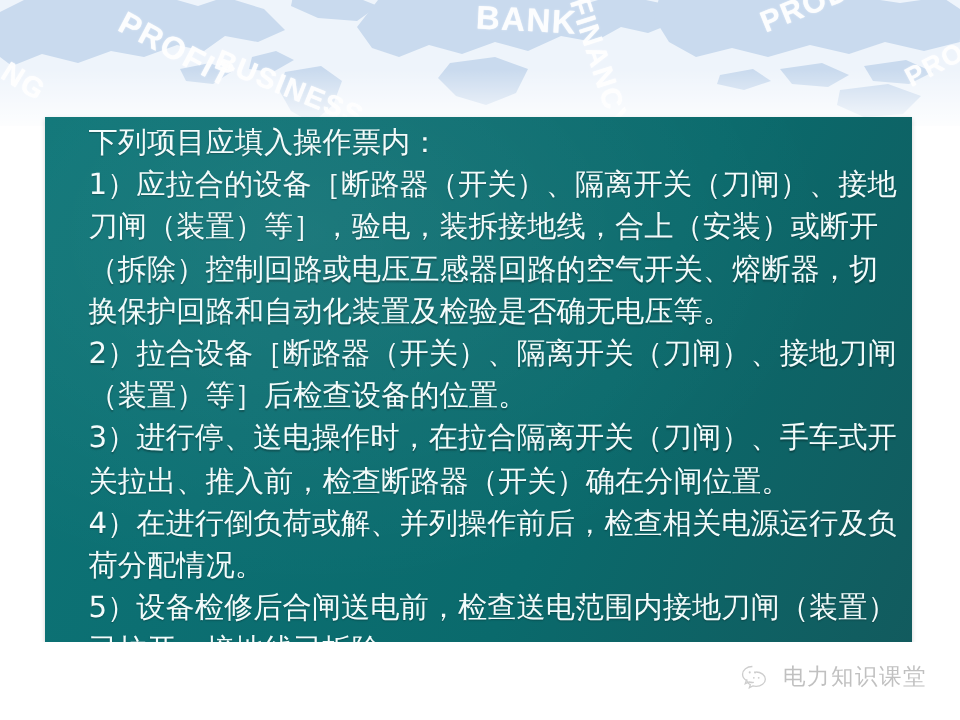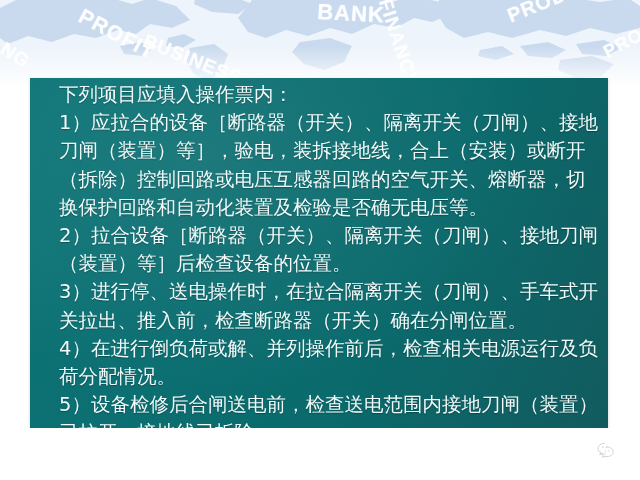--- a/index.html
+++ b/index.html
@@ -186,14 +186,15 @@
                  C11.5,18 10.6,17.9 9.8,17.7 L6.9,19.1 L7.7,16.7
                  C5.9,15.6 4.7,13.9 4.7,12.1"></path>
       </g>
       <g fill="#8a8a8a">
         <circle cx="7.2" cy="6.5" r="0.85"></circle>
         <circle cx="11.6" cy="6.5" r="0.85"></circle>
         <circle cx="10.6" cy="11.0" r="0.75"></circle>
         <circle cx="14.6" cy="11.0" r="0.75"></circle>
       </g>
     </svg>
+    <span id="footer-brand-label">电力知识课堂</span>
   </div>
 </div>
 
 </body></html>

